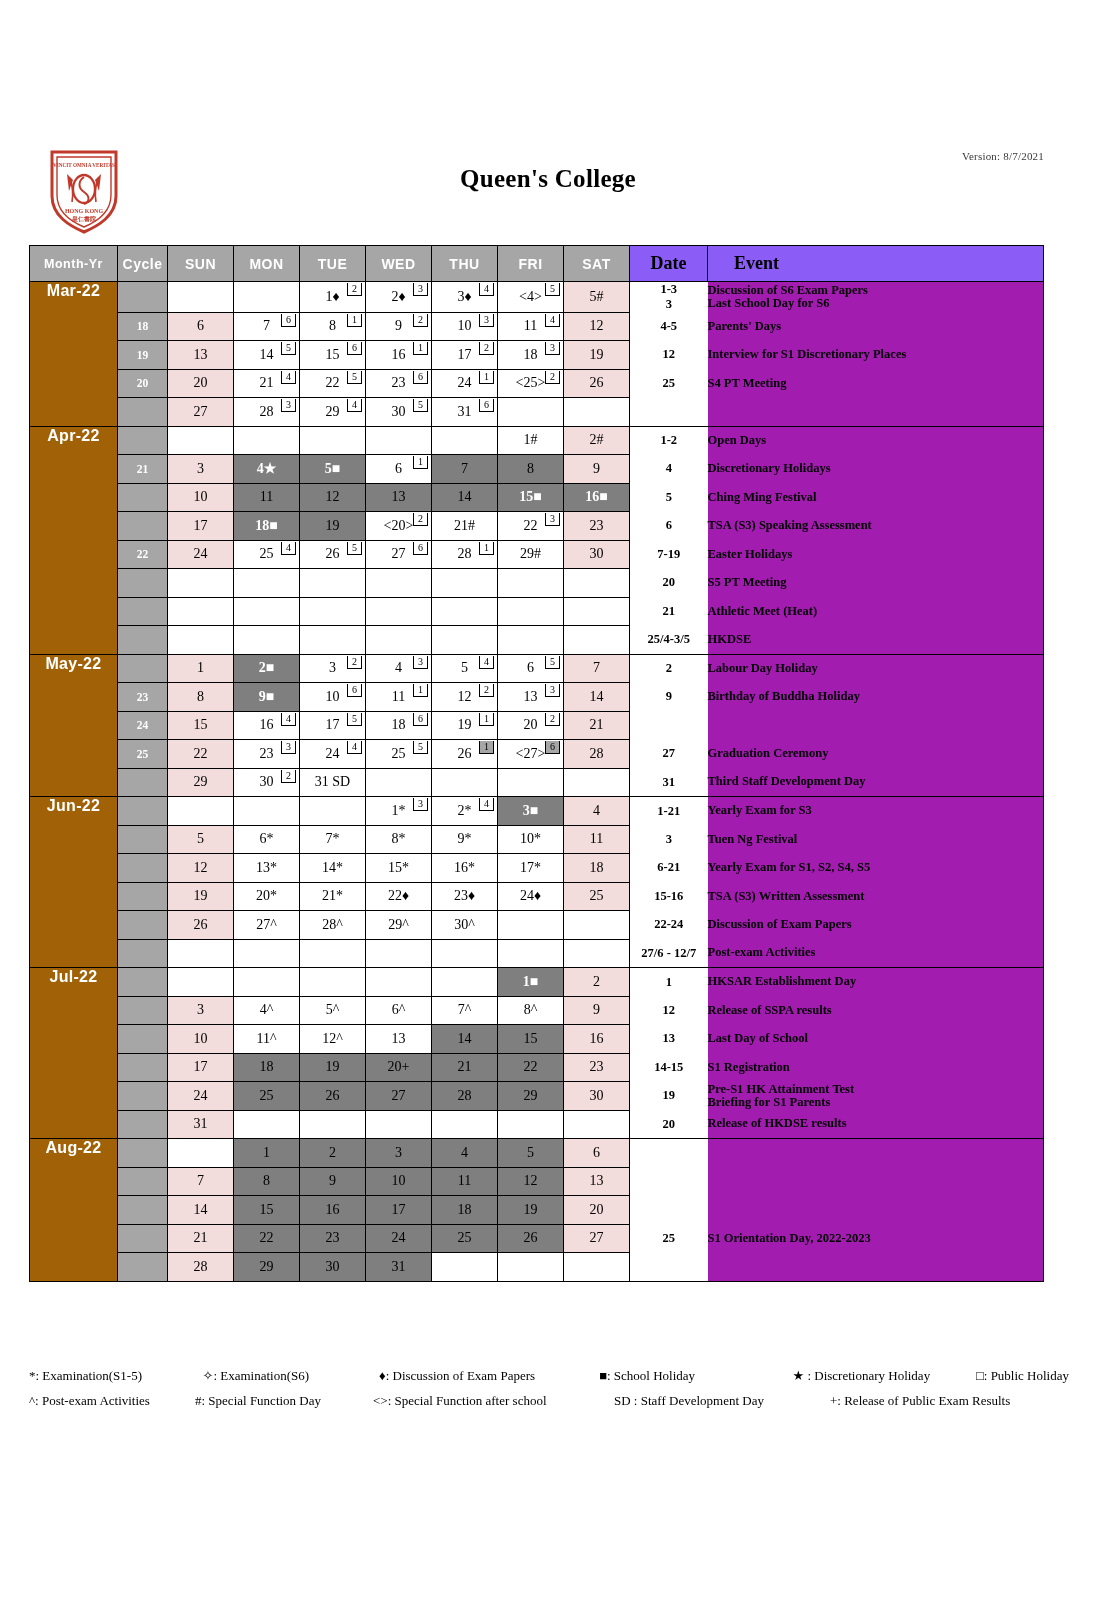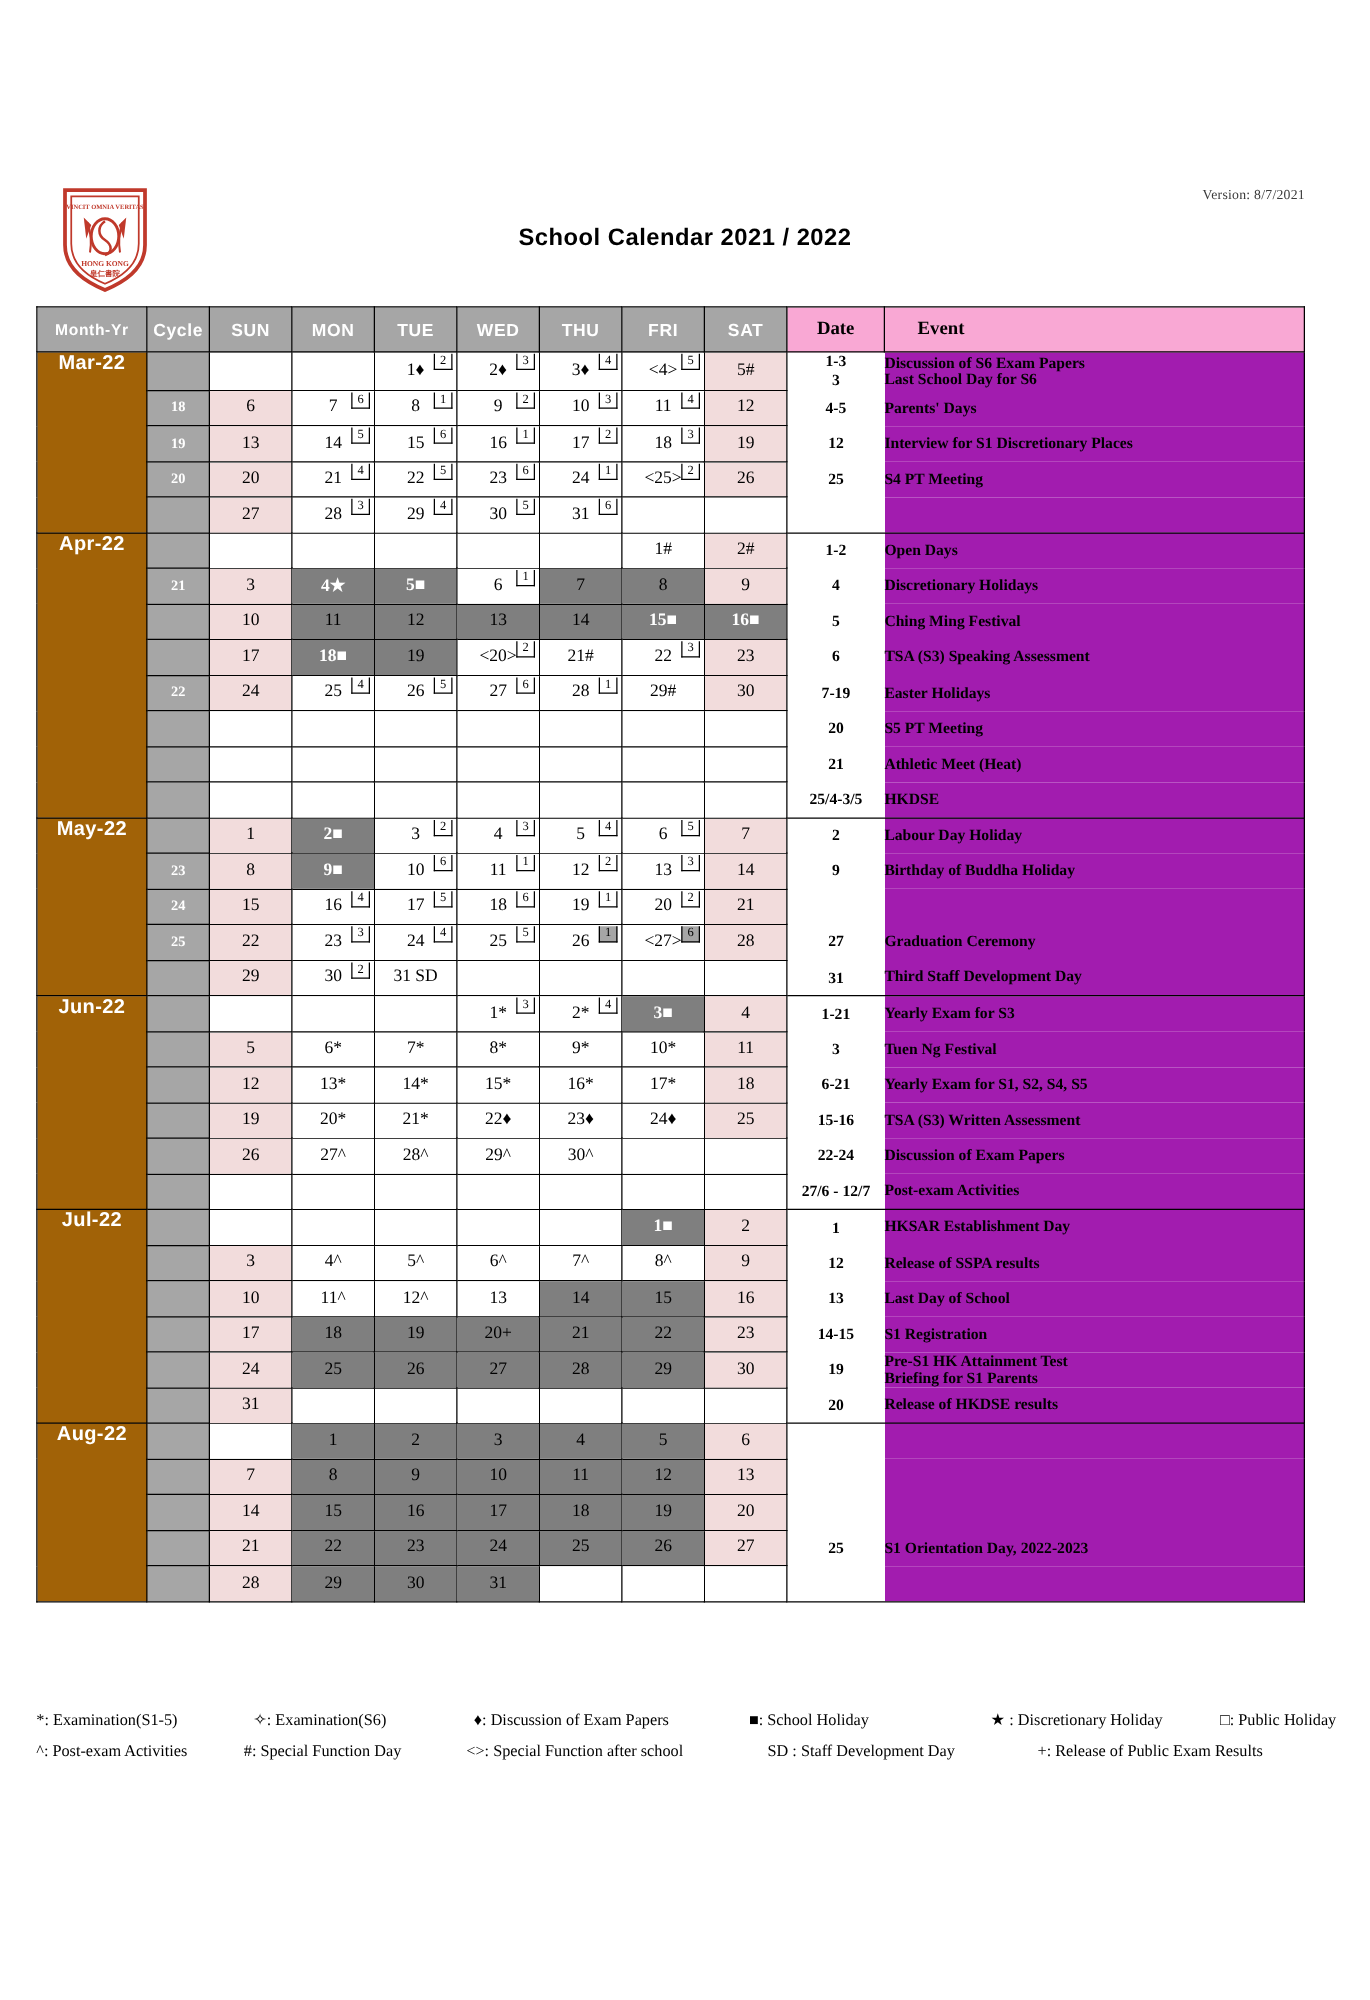--- a/index.html
+++ b/index.html
@@ -54,25 +54,25 @@
     font-family:"Liberation Sans", sans-serif;
     font-weight:bold;
     font-size:14px;
     color:#ffffff;
     height:36px;
     border:1.6px solid #000;
     letter-spacing:.5px;
   }
   .hdr.month-hdr { font-size:12.5px; }
   .hdr-plain {
-    background:#f9a8d4;
+    background:#8b5cf6;
     border:1.6px solid #000;
     font-family:"Liberation Serif", serif;
     font-weight:bold;
-    font-size:15px;
+    font-size:18px;
     text-align:center;
     height:36px;
   }
   .hdr-plain.evt { text-align:left; padding-left:26px; }
 
   td.monthcell {
     background:#a16207;
     color:#ffffff;
     font-family:"Liberation Sans", sans-serif;
     font-weight:bold;
@@ -193,21 +193,21 @@
       <path d="M22 30 Q26 42 24 54" fill="none" stroke="#c0392b" stroke-width="1.6"></path>
       <path d="M50 30 Q46 42 48 54" fill="none" stroke="#c0392b" stroke-width="1.6"></path>
       <text x="36" y="65" font-size="6" fill="#c0392b" text-anchor="middle" font-family="Liberation Serif, serif" font-weight="bold">HONG KONG</text>
       <text x="36" y="73" font-size="6" fill="#c0392b" text-anchor="middle" font-family="Liberation Serif, serif" font-weight="bold">皇仁書院</text>
     </svg>
   </div>
 
   <div class="version">Version: 8/7/2021</div>
 
   <div class="titles">
-    <div class="title-sub">School Calendar 2021 / 2022</div>
+    <div class="title-main">Queen's College</div>
   </div>
 
   <table class="cal">
     <colgroup>
       <col class="c-month">
         <col class="c-cycle">
       <col class="c-day">
         <col class="c-day">
         <col class="c-day">
         <col class="c-day">

